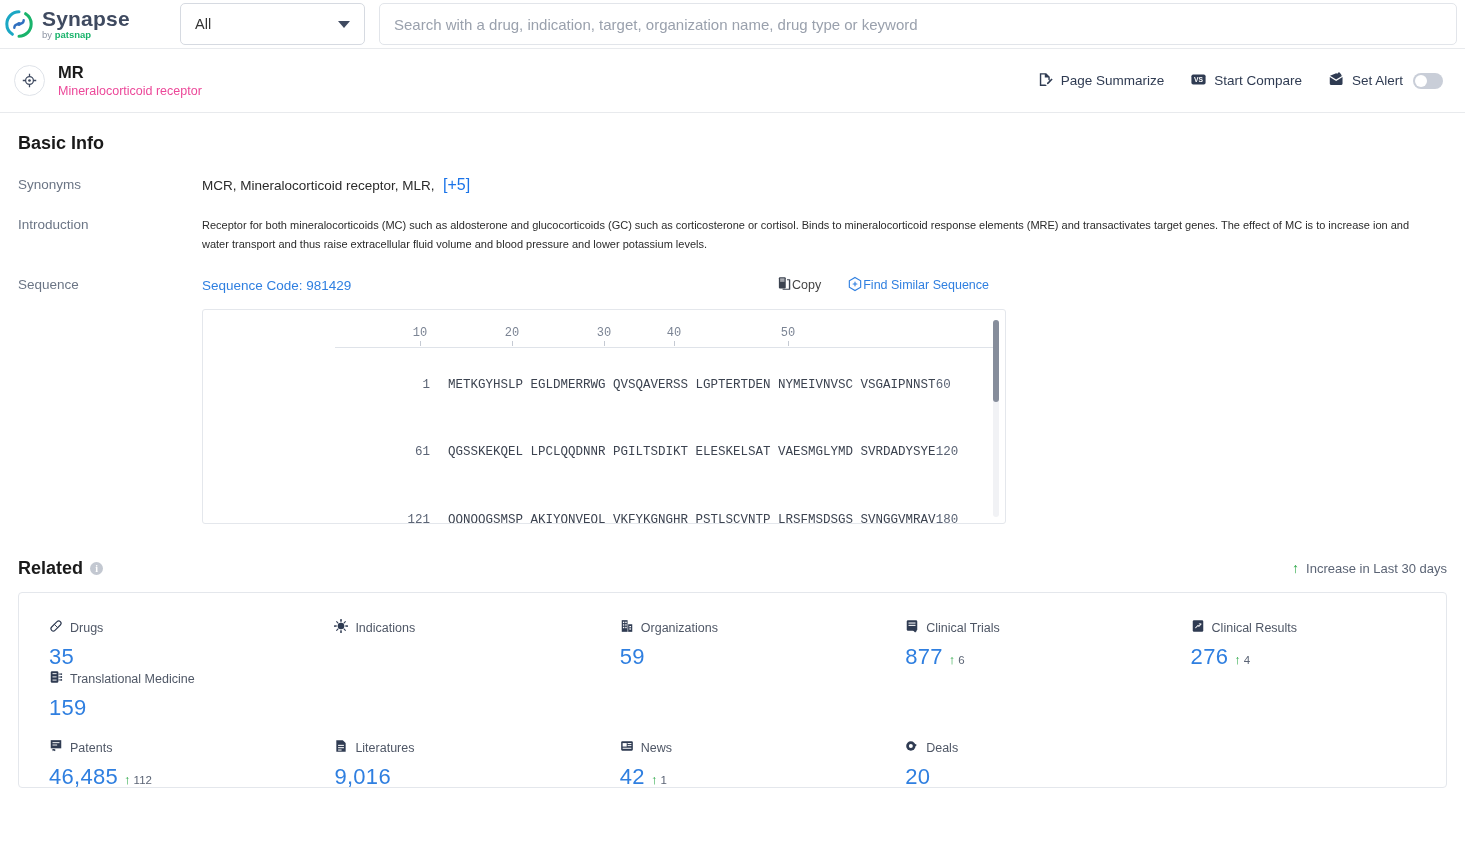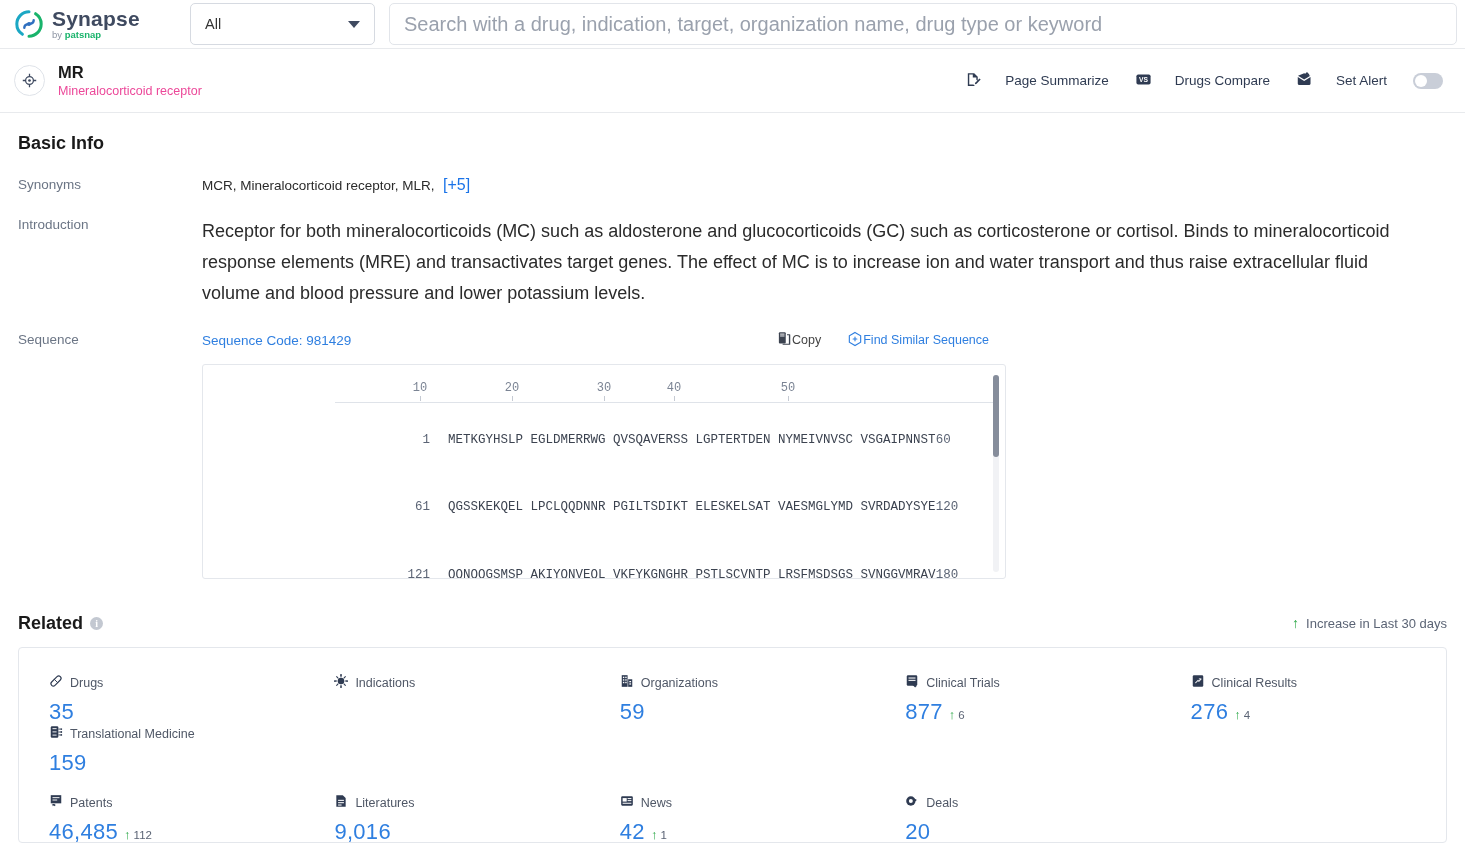--- a/index.html
+++ b/index.html
@@ -9,21 +9,21 @@
     font-family: "Liberation Sans", sans-serif;
     overflow: hidden;
   }
 
   
   .topbar {
     height: 49px;
     display: flex; align-items: center;
     border-bottom: 1px solid #e8eaed;
     background: #fff;
-    padding-left: 14px;
+    padding-left: 4px;
   }
   .logo-wrap { display: flex; align-items: center; gap: 8px; width: 160px; }
   .logo-mark { width: 30px; height: 30px; flex: none; }
   .logo-text { line-height: 1; }
   .logo-name { font-size: 21px; font-weight: 600; color: #3f4a60; letter-spacing: .2px; }
   .logo-sub { font-size: 9.5px; color: #8c94a3; margin-top: 1px; white-space: nowrap; }
   .logo-sub b { color: #19b36b; font-weight: 700; }
 
   .scope-select {
     width: 185px; height: 42px; margin-left: 16px;
@@ -34,42 +34,42 @@
   }
   .caret { width: 0; height: 0; border-left: 6px solid transparent;
            border-right: 6px solid transparent; border-top: 7px solid #3f4a60; }
 
   .search-box {
     flex: 1; height: 42px; margin-left: 14px; margin-right: 8px;
     border: 1px solid #e2e5ea; border-radius: 5px;
     display: flex; align-items: center; padding: 0 14px; background: #fff;
   }
   .search-box input {
-    width: 100%; border: none; outline: none; font-size: 20px;
+    width: 100%; border: none; outline: none; font-size: 15px;
     color: #a16207; font-family: inherit; background: transparent;
   }
   .search-box input::placeholder { color: #9aa1ad; }
 
   
   .entity-bar {
     height: 64px; display: flex; align-items: center;
     padding: 0 22px 0 14px;
     border-bottom: 1px solid #e8eaed; background: #fff;
   }
   .entity-icon {
     width: 31px; height: 31px; border-radius: 50%;
     border: 1px solid #dfe3e9; display: flex; align-items: center;
     justify-content: center; flex: none; color: #3f4a60;
   }
   .entity-names { margin-left: 13px; }
   .entity-title { font-size: 16.5px; font-weight: 700; color: #1a1a1a; line-height: 1.15; }
   .entity-sub { font-size: 12.5px; color: #ec4899; margin-top: 3px; }
 
   .entity-actions { margin-left: auto; display: flex; align-items: center; gap: 26px; }
-  .act { display: flex; align-items: center; gap: 23px; font-size: 13.5px; color: #2f3b52; cursor: pointer; }
+  .act { display: flex; align-items: center; gap: 7px; font-size: 13.5px; color: #2f3b52; cursor: pointer; }
   .act svg { flex: none; }
   .toggle {
     width: 30px; height: 16px; border-radius: 9px; background: #c9ced8;
     position: relative; margin-left: 3px; cursor: pointer; flex: none;
   }
   .toggle::after {
     content: ""; position: absolute; top: 2px; left: 2px;
     width: 12px; height: 12px; border-radius: 50%; background: #fff;
   }
 
@@ -78,21 +78,21 @@
   .section-title { font-size: 18px; font-weight: 700; color: #1a1a1a; }
   #basic-info-title { margin-top: 20px; }
 
   .row { display: flex; margin-top: 22px; }
   .row-label { width: 184px; flex: none; font-size: 13.5px; color: #6b7585; padding-top: 1px; }
   .row-body { flex: 1; }
 
   .syn-list { font-size: 13.5px; color: #2b2b2b; }
   .syn-more { color: #1a73e8; cursor: pointer; margin-left: 4px; }
 
-  .intro-text { font-size: 18px; color: #2b2b2b; line-height: 1.72; max-width: 1222px; }
+  .intro-text { font-size: 11px; color: #2b2b2b; line-height: 1.72; max-width: 1222px; }
 
   
   .seq-head { display: flex; align-items: center; }
   .seq-code { font-size: 13.5px; color: #2f7fe0; cursor: pointer; }
   .seq-tools { margin-left: auto; display: flex; align-items: center; gap: 26px; padding-right: 458px; }
   .seq-tool { display: flex; align-items: center; gap: 0; font-size: 12.5px; cursor: pointer; }
   .seq-tool.copy { color: #444; }
   .seq-tool.similar { color: #2f7fe0; }
 
   .seq-panel {
@@ -209,21 +209,21 @@
       <span>Page Summarize</span>
     </div>
 
     <div class="act">
       <span>
         <svg width="17" height="17" viewBox="0 0 24 24">
           <rect x="2" y="5" width="20" height="14" rx="2.5" fill="#2f3b52"></rect>
           <text x="12" y="15.6" font-family="Liberation Sans, sans-serif" font-size="9.5" font-weight="700" fill="#ffffff" text-anchor="middle">VS</text>
         </svg>
       </span>
-      <span>Drugs Compare</span>
+      <span>Start Compare</span>
     </div>
 
     <div class="act">
       <span>
         <svg width="17" height="17" viewBox="0 0 24 24" fill="#2f3b52">
           <path d="M2.5 8.5l9 5.5 9-5.5v9.5a1.6 1.6 0 0 1-1.6 1.6H4.1A1.6 1.6 0 0 1 2.5 18z"></path>
           <path d="M2.8 6.8L11.5 3l8.7 3.8-8.7 5.3z"></path>
           <path d="M15.5 1.5l3.4 3.4-1.3 1.3-1.2-1.2v3.2h-1.8V5l-1.2 1.2-1.3-1.3z" fill="#2f3b52"></path>
         </svg>
       </span>

